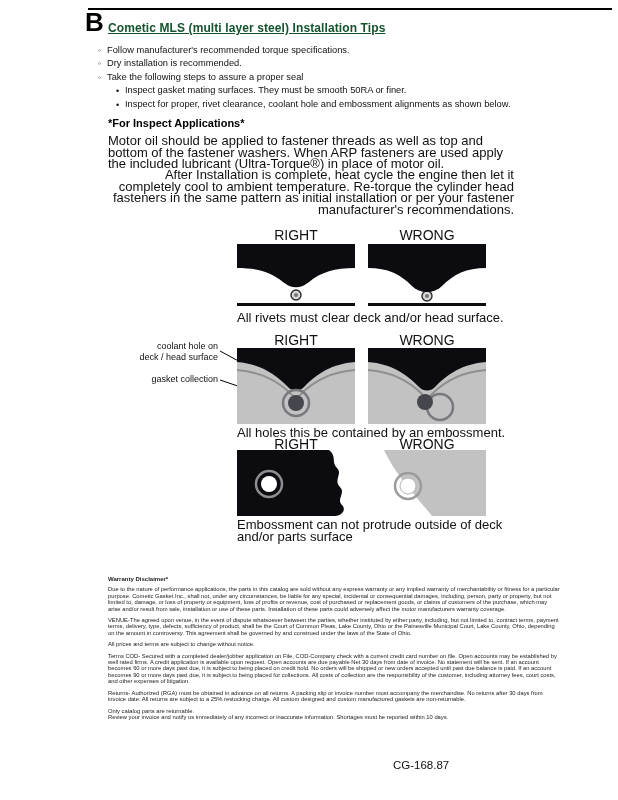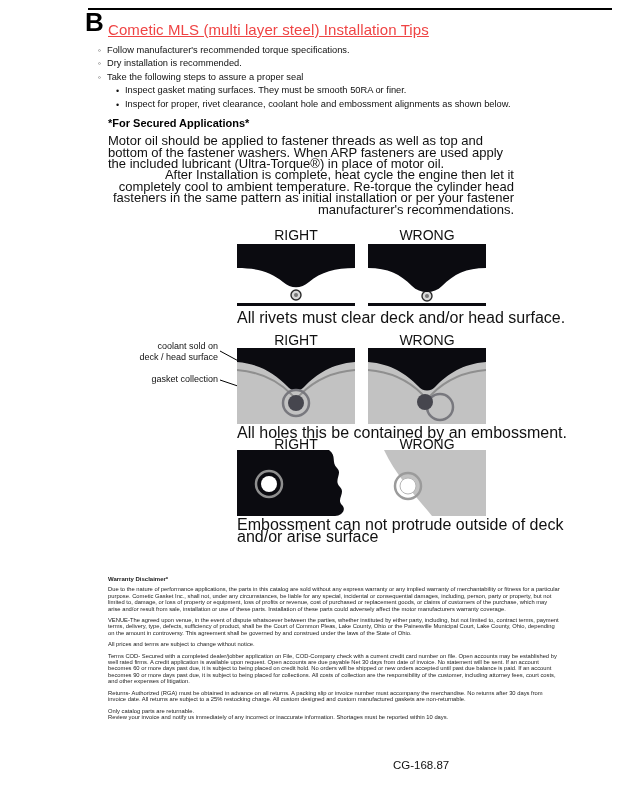--- a/index.html
+++ b/index.html
@@ -4,38 +4,38 @@
 <style>
   * { margin:0; padding:0; box-sizing:border-box; }
   html,body { background:#ffffff; }
   .page {
     position:relative; width:618px; height:800px; background:#ffffff;
     font-family:"Liberation Sans", sans-serif; color:#111; overflow:hidden;
   }
   .top-rule { position:absolute; left:88px; top:8px; width:524px; height:2px; background:#000; }
   .tab-letter { position:absolute; left:85px; top:9px; font-size:26px; font-weight:bold; color:#000; line-height:1; }
   .doc-title {
-    position:absolute; left:108px; top:21px; font-size:15px; font-weight:normal;
-    text-decoration:underline; color:#ef4444; letter-spacing:.1px;
+    position:absolute; left:108px; top:21px; font-size:12px; font-weight:bold;
+    text-decoration:underline; color:#14532d; letter-spacing:.1px;
   }
   .tips { position:absolute; left:98px; top:44px; width:470px; font-size:9.3px; line-height:12.4px; color:#111; }
   .tip-row { display:flex; }
   .tip-bullet { width:9px; font-size:8px; padding-top:1px; }
   .tips .sub { margin-left:18px; }
   .sub .tip-bullet { font-size:9px; }
   .diesel-heading { position:absolute; left:108px; top:117px; font-size:11px; font-weight:bold; color:#000; }
   .para { position:absolute; left:108px; width:406px; font-size:13px; line-height:11.6px; color:#111; }
   .para1 { top:135px; }
   .para2 { top:169px;text-align:right; }
   .para3 { top:211px; }
 
   .row-label { position:absolute; width:118px; text-align:center; font-size:14px; color:#111; }
   .fig { position:absolute; width:118px; }
   .fig svg { display:block; }
-  .caption { position:absolute; left:237px; font-size:16px; color:#111; line-height:12px; }
+  .caption { position:absolute; left:237px; font-size:13px; color:#111; line-height:12px; }
 
   .leader-label { position:absolute; font-size:9px; line-height:10.5px; text-align:right; color:#111; }
   .leader-svg { position:absolute; left:130px; top:335px; pointer-events:none; }
 
   .legal { position:absolute; left:108px; top:576px; width:452px; font-size:5.8px; line-height:6.4px; color:#222; }
   .legal .lh { font-weight:bold; font-size:6px; margin-bottom:4px; }
   .legal p { margin-bottom:5px; }
   .footer-code { position:absolute; left:393px; top:759px; font-size:11.5px; color:#111; }
 </style>
 </head>
@@ -64,21 +64,21 @@
     <div class="tip-row sub">
       <span class="tip-bullet">•</span>
       <span>Inspect gasket mating surfaces.  They must be smooth 50RA or finer.</span>
     </div>
     <div class="tip-row sub">
       <span class="tip-bullet">•</span>
       <span>Inspect for proper, rivet clearance, coolant hole and embossment alignments as shown below.</span>
     </div>
   </div>
 
-  <div class="diesel-heading">*For Secured Applications*</div>
+  <div class="diesel-heading">*For Inspect Applications*</div>
   <div class="para para1">Motor oil should be applied to fastener threads as well as top and bottom of the fastener washers. When ARP fasteners are used apply the included lubricant (Ultra-Torque®) in place of motor oil.</div>
   <div class="para para2">After Installation is complete, heat cycle the engine then let it completely cool to ambient temperature. Re-torque the cylinder head fasteners in the same pattern as initial installation or per your fastener manufacturer's recommendations.</div>
 
   <div class="row-label" style="left:237px; top:227px;">RIGHT</div>
   <div class="row-label" style="left:368px; top:227px;">WRONG</div>
 
   <div class="fig" style="left:237px; top:244px;">
     <svg width="118" height="62" viewBox="0 0 118 62">
       <rect width="118" height="62" fill="#ffffff"></rect>
       <path d="M0,0 H118 V24 C98,24 84,28 72,38 C64,45 54,45 46,38 C34,28 20,24 0,24 Z" fill="#0b0b10"></path>
@@ -95,21 +95,21 @@
       <path d="M0,0 H118 V24 C98,24 86,30 74,42 C66,50 52,50 44,42 C32,30 20,24 0,24 Z" fill="#0b0b10"></path>
       <rect y="59" width="118" height="3" fill="#0b0b10"></rect>
     </svg>
   </div>
   <div class="caption" style="top:312px;">All rivets must clear deck and/or head surface.</div>
 
   <div class="row-label" style="left:237px; top:332px;">RIGHT</div>
   <div class="row-label" style="left:368px; top:332px;">WRONG</div>
 
   <div class="leader-label" style="left:132px; top:341px; width:86px;">
-    <span>coolant sold on</span><br>
+    <span>coolant hole on</span><br>
     <span>deck / head surface</span>
   </div>
   <div class="leader-label" style="left:112px; top:374px; width:106px;">gasket collection</div>
 
   <svg class="leader-svg" width="240" height="100" viewBox="0 0 240 100">
     <line x1="90" y1="16" x2="162" y2="55" stroke="#000" stroke-width="1"></line>
     <line x1="90" y1="45" x2="152" y2="66" stroke="#000" stroke-width="1"></line>
   </svg>
 
   <div class="fig" style="left:237px; top:348px;">
@@ -146,21 +146,21 @@
   <div class="fig" style="left:368px; top:450px;">
     <svg width="118" height="66" viewBox="0 0 118 66">
       <rect width="118" height="66" fill="#ffffff"></rect>
       <path d="M16,0 H118 V66 H64 C48,46 28,26 16,0 Z" fill="#c2c2c2"></path>
       <circle cx="40" cy="36" r="13" fill="none" stroke="#9b9b9b" stroke-width="2.5"></circle>
       <circle cx="40" cy="36" r="8" fill="#ffffff" stroke="#b5b5b5" stroke-width="1"></circle>
     </svg>
   </div>
   <div class="caption" style="top:519px;">
     <span>Embossment can not protrude outside of deck</span><br>
-    <span>and/or arise surface</span>
+    <span>and/or parts surface</span>
   </div>
 
   <div class="legal">
     <div class="lh">Warranty Disclaimer*</div>
     <p>Due to the nature of performance applications, the parts in this catalog are sold without any express warranty or any implied warranty of merchantability or fitness for a particular purpose.  Cometic Gasket Inc., shall not, under any circumstances, be liable for any special, incidental or consequential damages, including, person, party or property, but not limited to, damage, or loss of property or equipment, loss of profits or revenue, cost of purchased or replacement goods, or claims of customers of the purchase, which may arise and/or result from sale, installation or use of these parts.  Installation of these parts could adversely affect the motor manufacturers warranty coverage.</p>
     <p>VENUE-The agreed upon venue, in the event of dispute whatsoever between the parties, whether instituted by either party, including, but not limited to, contract terms, payment terms, delivery, type, defects, sufficiency of product, shall be the Court of Common Pleas, Lake County, Ohio or the Painesville Municipal Court, Lake County, Ohio, depending on the amount in controversy. This agreement shall be governed by and construed under the laws of the State of Ohio.</p>
     <p>All prices and terms are subject to change without notice.</p>
     <p>Terms COD- Secured with a completed dealer/jobber application on File, COD-Company check with a current credit card number on file.  Open accounts may be established by well rated firms.  A credit application is available upon request.  Open accounts are due payable Net 30 days from date of invoice.  No statement will be sent.  If an account becomes 60 or more days past due, it is subject to being placed on credit hold.  No orders will be shipped or new orders accepted until past due balance is paid.  If an account becomes 90 or more days past due, it is subject to being placed for collections.  All costs of collection are the responsibility of the customer, including attorney fees, court costs, and other expenses of litigation.</p>
     <p>Returns- Authorized (RGA) must be obtained in advance on all returns.  A packing slip or invoice number must accompany the merchandise.  No returns after 30 days from invoice date.  All returns are subject to a 25% restocking charge.  All custom designed and custom manufactured gaskets are non-returnable.</p>
     <p style="margin-bottom:0;">Only catalog parts are returnable.</p>

